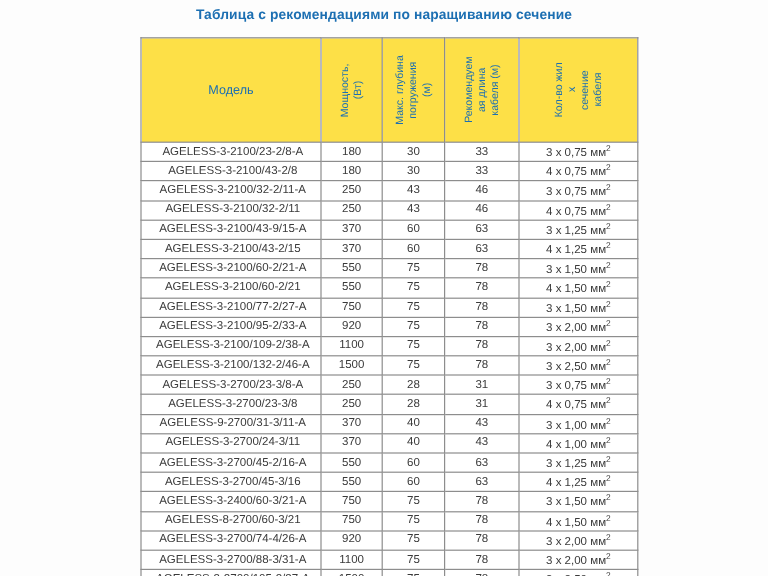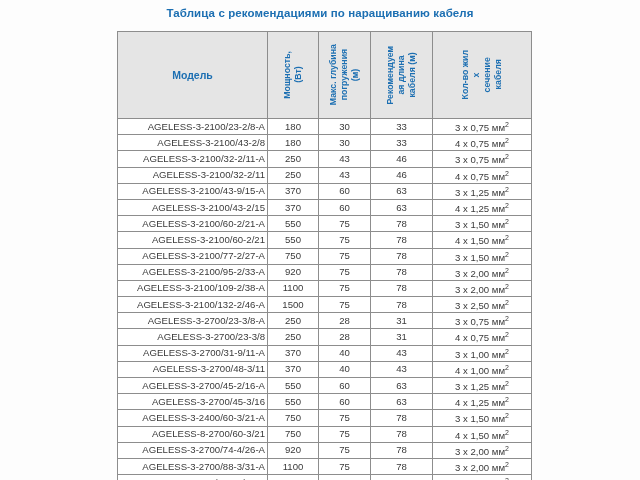--- a/index.html
+++ b/index.html
@@ -37,24 +37,24 @@
   }
   .spec-table th,
   .spec-table td {
     border: 1px solid #8d8d8d;
     margin: 0;
     overflow: hidden;
   }
   .spec-table thead th {
     height: 86px;
     color: #1c6fb2;
-    font-weight: bold;
+    font-weight: normal;
     text-align: center;
     vertical-align: middle;
-    background: #e5e5e5;
+    background: #fde047;
     padding: 0;
   }
   .spec-table thead th.model-head {
     font-size: 10.5px;
   }
   .vert-wrap {
     display: flex;
     justify-content: center;
     align-items: center;
     height: 84px;
@@ -70,31 +70,31 @@
   .spec-table td {
     height: 12.25px;
     line-height: 12px;
     font-size: 9.6px;
     color: #3a3a3a;
     text-align: center;
     padding: 0 2px;
     white-space: nowrap;
   }
   .spec-table td.model-cell {
-    text-align: right;
+    text-align: center;
     padding-left: 5px;
   }
   sup { font-size: 7px; }
 </style>
 </head>
 <body>
 
 <div class="page">
 
-  <div class="title">Таблица с рекомендациями по наращиванию кабеля</div>
+  <div class="title">Таблица с рекомендациями по наращиванию сечение</div>
 
   <table class="spec-table">
     <colgroup>
       <col style="width:150px">
       <col style="width:51px">
       <col style="width:52px">
       <col style="width:62px">
       <col style="width:99px">
     </colgroup>
     <thead>
@@ -223,28 +223,28 @@
           <td>3 x 0,75 мм<sup>2</sup></td>
         </tr>
         <tr>
           <td class="model-cell">AGELESS-3-2700/23-3/8</td>
           <td>250</td>
           <td>28</td>
           <td>31</td>
           <td>4 x 0,75 мм<sup>2</sup></td>
         </tr>
         <tr>
-          <td class="model-cell">AGELESS-3-2700/31-9/11-A</td>
+          <td class="model-cell">AGELESS-9-2700/31-3/11-A</td>
           <td>370</td>
           <td>40</td>
           <td>43</td>
           <td>3 x 1,00 мм<sup>2</sup></td>
         </tr>
         <tr>
-          <td class="model-cell">AGELESS-3-2700/48-3/11</td>
+          <td class="model-cell">AGELESS-3-2700/24-3/11</td>
           <td>370</td>
           <td>40</td>
           <td>43</td>
           <td>4 x 1,00 мм<sup>2</sup></td>
         </tr>
         <tr>
           <td class="model-cell">AGELESS-3-2700/45-2/16-A</td>
           <td>550</td>
           <td>60</td>
           <td>63</td>

